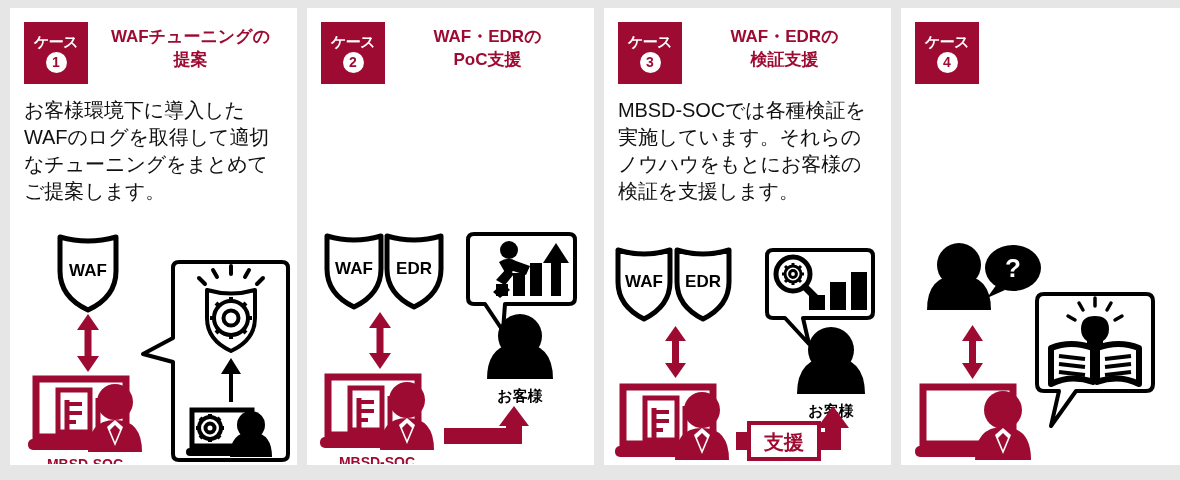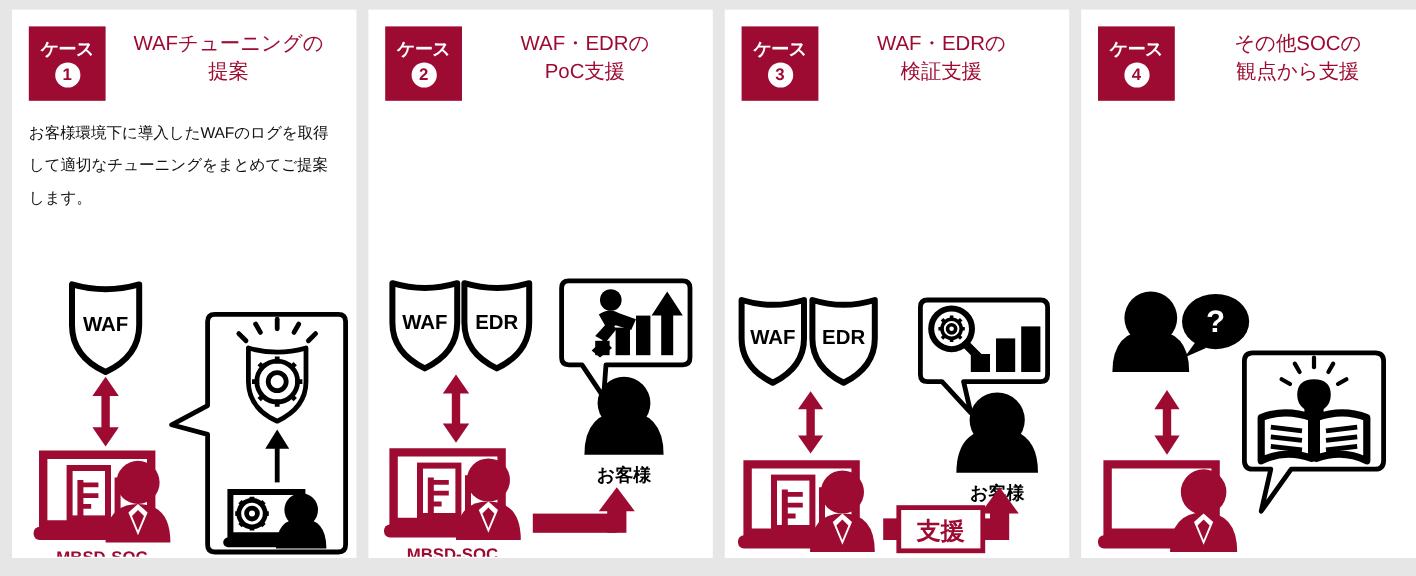--- a/index.html
+++ b/index.html
@@ -57,32 +57,32 @@
     color:#9e0b32;
     font-size:14px;
     font-weight:bold;
     line-height:21px;
     text-align:center;
     margin-top:2px;
   }
   .card-title{
     flex:1 1 auto;
     color:#9e0b32;
-    font-weight:normal;
+    font-weight:bold;
     font-size:17px;
     line-height:23px;
     text-align:center;
     padding-top:3px;
     white-space:pre-line;
   }
 
   
   .card-body{
     margin-top:13px;
-    font-size:13px;
+    font-size:20px;
     line-height:27px;
     color:#111111;
     letter-spacing:-0.1px;
   }
 
   
   .art{
     position:absolute;
     left:0;
     top:206px;
@@ -284,20 +284,21 @@
 
   <div class="card">
     <div class="card-head">
       <div class="badge">
         <div class="badge-word">ケース</div>
         <div class="badge-num">3</div>
       </div>
       <div class="card-title">WAF・EDRの
 検証支援</div>
     </div>
+    <div class="card-body">MBSD-SOCでは各種検証を実施しています。それらのノウハウをもとにお客様の検証を支援します。</div>
 
     <div class="art" style="top:224px;height:232px;">
       <svg width="287" height="232" viewBox="0 0 287 232" xmlns="http://www.w3.org/2000/svg">
 
         <g>
           <path d="M14 18 L14 50 Q14 74 40 87 Q66 74 66 50 L66 18 Q40 26 14 18 Z" fill="#fff" stroke="#000" stroke-width="5" stroke-linejoin="round"></path>
           <text x="40" y="55" font-family="'Liberation Sans',sans-serif" font-size="17" font-weight="bold" fill="#000" text-anchor="middle">WAF</text>
         </g>
         <g>
           <path d="M73 18 L73 50 Q73 74 99 87 Q125 74 125 50 L125 18 Q99 26 73 18 Z" fill="#fff" stroke="#000" stroke-width="5" stroke-linejoin="round"></path>
@@ -374,22 +375,20 @@
       </svg>
     </div>
   </div>
 
   <div class="card">
     <div class="card-head">
       <div class="badge">
         <div class="badge-word">ケース</div>
         <div class="badge-num">4</div>
       </div>
-      <div class="card-title">その他SOCの
-観点から支援</div>
     </div>
 
     <div class="art" style="top:224px;height:232px;">
       <svg width="287" height="232" viewBox="0 0 287 232" xmlns="http://www.w3.org/2000/svg">
 
         <g>
           <circle cx="58" cy="33" r="22" fill="#000"></circle>
           <path d="M26 78 q0 -35 32 -35 q32 0 32 35 Z" fill="#000"></path>
         </g>
         <g>

